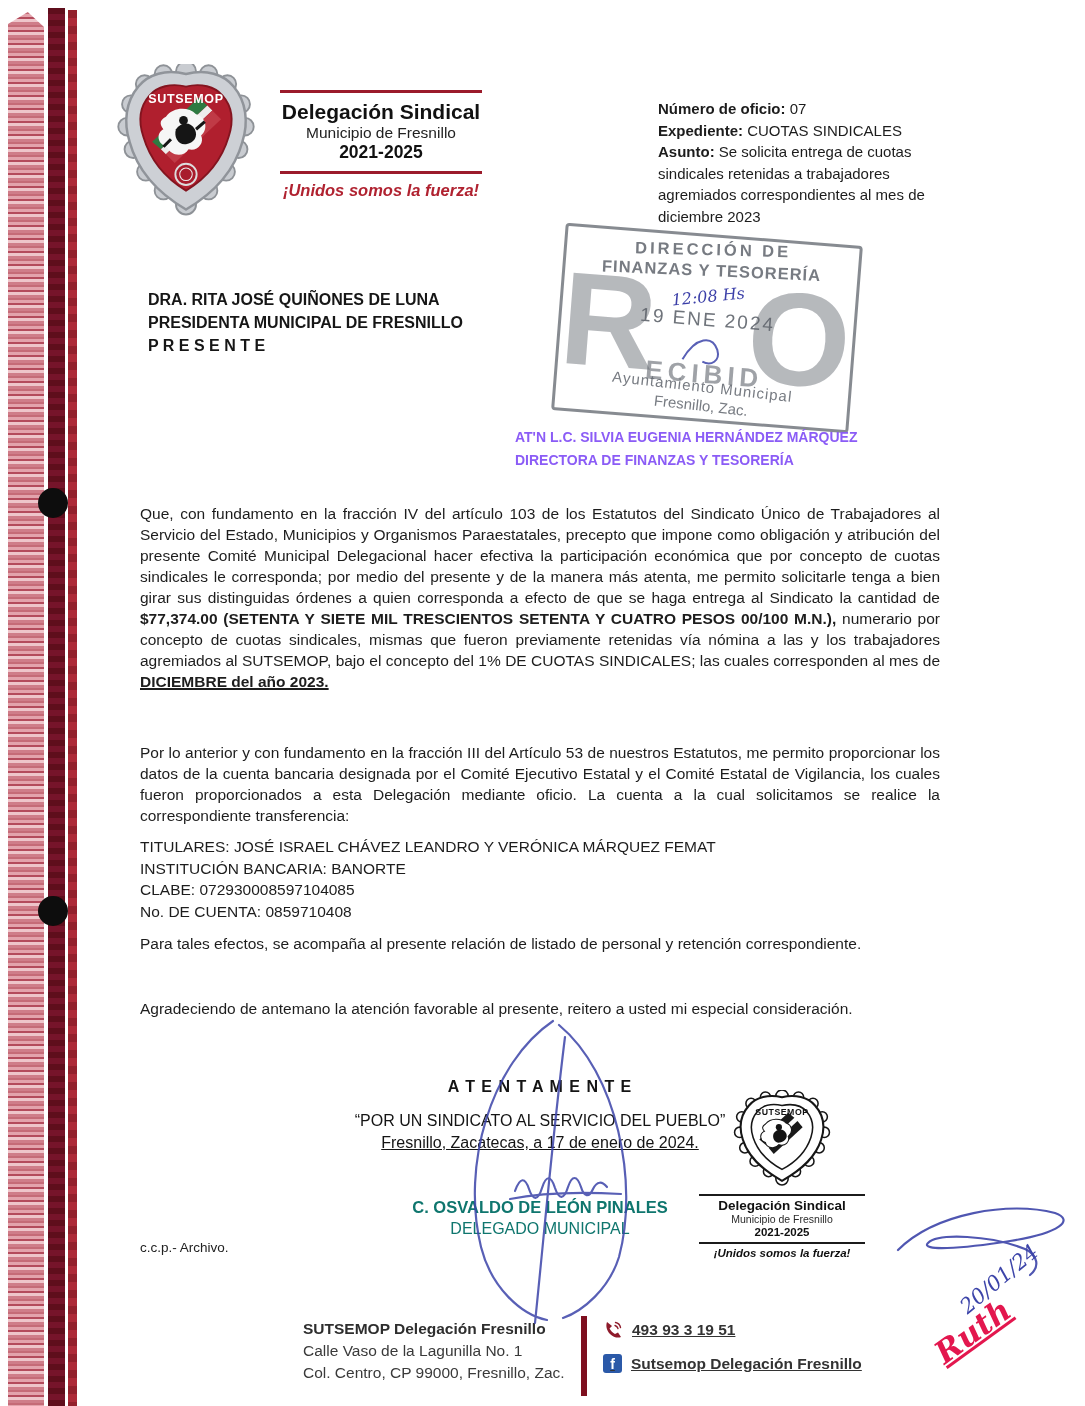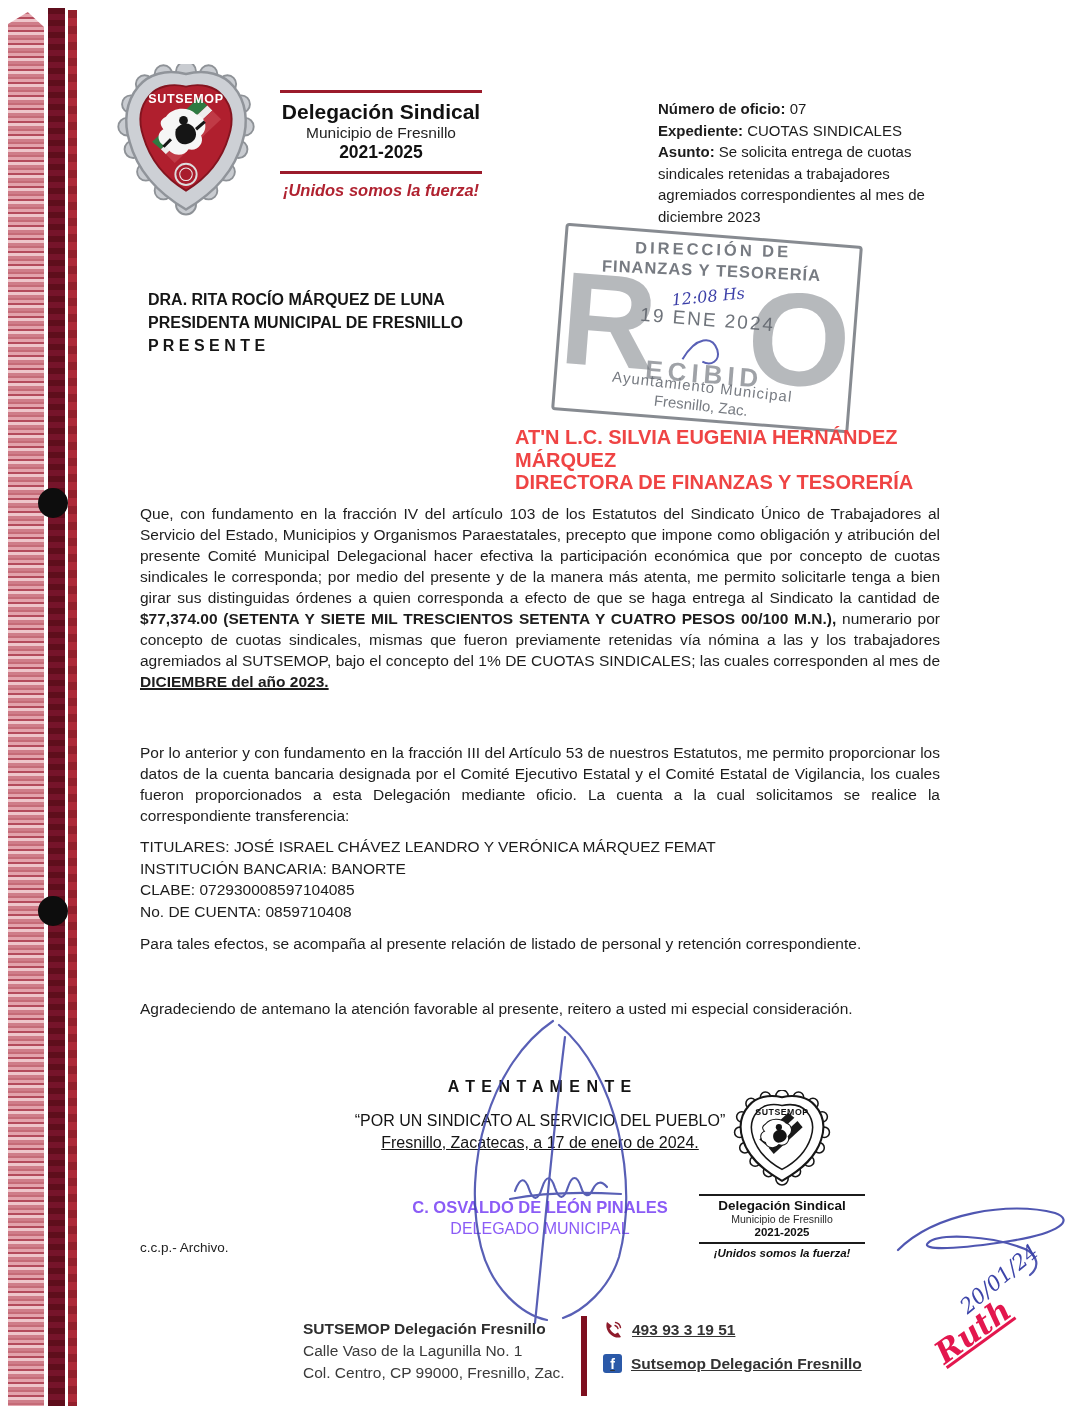--- a/index.html
+++ b/index.html
@@ -37,33 +37,33 @@
   .st-time{top:50px;left:108px;font-size:16px;font-style:italic;color:#3b3fa8;transform:rotate(-10deg);font-family:"DejaVu Serif",serif;}
   .st-date{top:72px;left:0;right:0;text-align:center;font-size:19px;letter-spacing:2px;opacity:.9;}
   .st-bigR{left:0px;top:26px;font-size:132px;line-height:1;font-weight:800;opacity:.45;}
   .st-bigO{right:2px;top:30px;font-size:132px;line-height:1;font-weight:800;opacity:.45;}
   .st-ecibid{left:72px;top:122px;width:150px;text-align:center;font-size:26px;font-weight:800;letter-spacing:5px;opacity:.6;}
   .st-org1{bottom:24px;left:0;right:0;text-align:center;font-size:15px;letter-spacing:1px;opacity:.85;transform:rotate(2deg);}
   .st-org2{bottom:5px;left:0;right:0;text-align:center;font-size:15px;opacity:.85;transform:rotate(2deg);}
 
   
   .addressee{left:148px;top:288px;font-size:16px;font-weight:bold;line-height:23px;color:#161616;z-index:2;}
-  .atn{left:515px;top:426px;width:430px;font-size:20px;font-weight:bold;line-height:22.5px;color:#ef4444;z-index:2;}
+  .atn{left:515px;top:426px;width:430px;font-size:14px;font-weight:bold;line-height:22.5px;color:#8b5cf6;z-index:2;}
   .bodytext{width:800px;font-size:15.5px;line-height:21px;text-align:justify;color:#1d1d1d;}
   .bodytext p{margin:0;}
   .bank{width:800px;font-size:15.5px;line-height:21.5px;color:#1d1d1d;}
   .bank p{margin:0;}
   .u-bold{font-weight:bold;}
   .u-month{font-weight:bold;text-decoration:underline;text-decoration-thickness:2px;}
 
   .closing{left:255px;top:1078px;width:570px;text-align:center;color:#141414;z-index:2;}
   .cl-atte{font-size:16px;font-weight:bold;letter-spacing:1px;}
   .cl-slogan{font-size:16px;font-weight:normal;margin-top:16px;}
   .cl-date{font-size:16px;margin-top:4px;text-decoration:underline;}
-  .signer{left:330px;top:1198px;width:420px;text-align:center;color:#8b5cf6;z-index:2;}
+  .signer{left:330px;top:1198px;width:420px;text-align:center;color:#0f766e;z-index:2;}
   .sg-name{font-size:16.5px;font-weight:bold;}
   .sg-role{font-size:16px;margin-top:3px;}
   .ccp{left:140px;top:1240px;font-size:13.5px;color:#222;}
 
   
   .bstamp{left:693px;top:1090px;width:178px;text-align:center;color:#101010;z-index:2;}
   .bs-rule{height:2px;background:#1b1b1b;margin:2px 6px;}
   .bs-title{font-size:13.5px;font-weight:bold;margin-top:2px;}
   .bs-sub{font-size:10.5px;color:#2a2a2a;line-height:12px;}
   .bs-period{font-size:11.5px;font-weight:bold;line-height:14px;margin-bottom:3px;}
@@ -156,21 +156,21 @@
     <div class="abs st-date">19 ENE 2024</div>
     <svg class="abs" style="left:118px;top:96px;" width="70" height="34" viewBox="0 0 70 34">
       <path d="M6 28 C18 4 34 2 40 16 C44 27 35 33 26 29" fill="none" stroke="#3c44a9" stroke-width="2" opacity="0.85"></path>
     </svg>
     <div class="abs st-ecibid">ECIBID</div>
     <div class="abs st-org1">Ayuntamiento Municipal</div>
     <div class="abs st-org2">Fresnillo, Zac.</div>
   </div>
 
   <div class="abs addressee">
-    <div>DRA. RITA ROCÍO MÁRQUEZ DE LUNA</div>
+    <div>DRA. RITA JOSÉ QUIÑONES DE LUNA</div>
     <div>PRESIDENTA MUNICIPAL DE FRESNILLO</div>
     <div>P R E S E N T E</div>
   </div>
 
   <div class="abs atn">
     <div>AT'N L.C. SILVIA EUGENIA HERNÁNDEZ MÁRQUEZ</div>
     <div>DIRECTORA DE FINANZAS Y TESORERÍA</div>
   </div>
 
   <div class="abs bodytext" style="left:140px;top:503px;">

